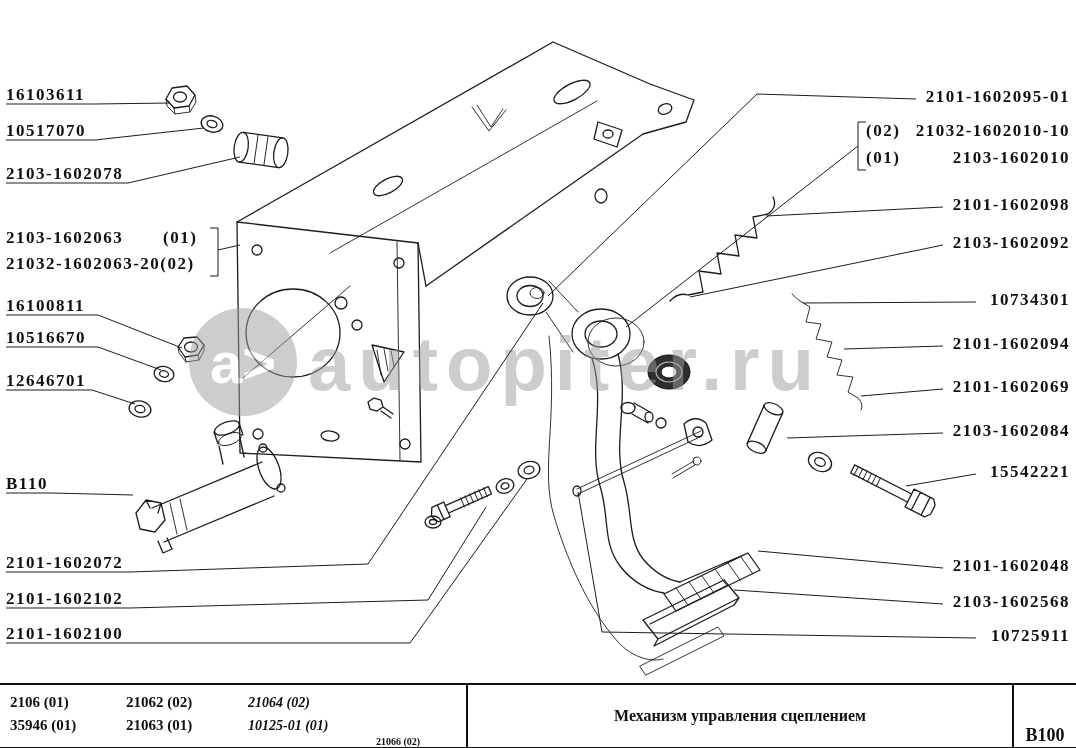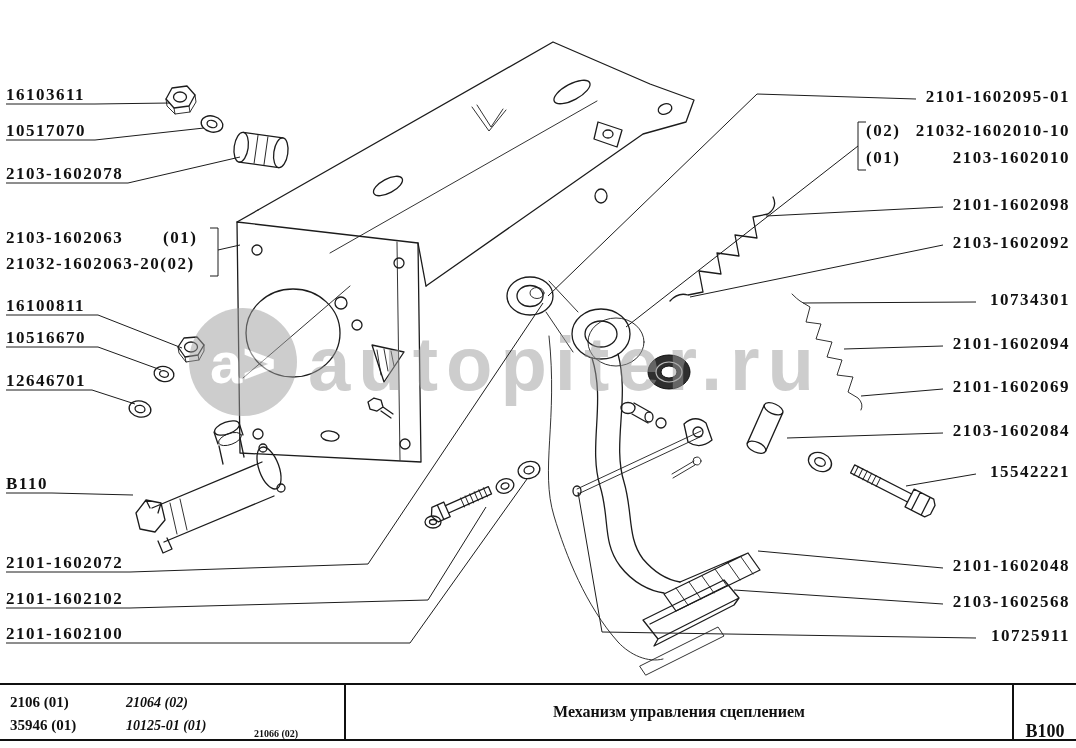--- a/index.html
+++ b/index.html
@@ -5,21 +5,21 @@
   html,body{margin:0;padding:0;background:#ffffff;}
   #page{position:relative;width:1076px;height:748px;background:#fff;overflow:hidden;
         font-family:"Liberation Serif",serif;}
   svg{position:absolute;left:0;top:0;}
   .ln{stroke:#1c1c1c;stroke-width:1.3;fill:none;stroke-linecap:round;stroke-linejoin:round;}
   .thin{stroke-width:0.9;}
   .leader{stroke:#1c1c1c;stroke-width:1;fill:none;}
   .lbl{font-family:"Liberation Serif",serif;font-weight:bold;font-size:17px;fill:#111;letter-spacing:1.5px;}
   .wm-text{font-family:"Liberation Sans",sans-serif;font-weight:bold;font-size:76px;fill:#9c9c9c;letter-spacing:8px;}
   .wm-logo{font-family:"Liberation Sans",sans-serif;font-weight:bold;font-size:58px;fill:#ffffff;}
-  .footer{position:absolute;left:0;top:683px;width:1076px;height:58px;box-sizing:border-box;
+  .footer{position:absolute;left:0;top:683px;width:1076px;height:66px;box-sizing:border-box;
           border-top:2px solid #101010;border-bottom:2px solid #101010;display:flex;
           font-weight:bold;color:#101010;background:#fff;}
   .fcell{box-sizing:border-box;}
   .c1{width:118px;padding:6px 0 0 10px;font-size:15px;line-height:23px;}
   .c2{width:122px;padding:6px 0 0 8px;font-size:15px;line-height:23px;}
   .c3{width:132px;padding:6px 0 0 8px;font-size:14px;line-height:23px;font-style:italic;}
   .c4{width:96px;display:flex;align-items:flex-end;padding-left:4px;font-size:10px;border-right:2px solid #101010;}
   .ctitle{flex:1;display:flex;align-items:center;justify-content:center;font-size:16px;border-right:2px solid #101010;}
   .ccode{width:62px;display:flex;align-items:center;justify-content:center;font-size:18px;margin-top:38px;}
 </style>
@@ -260,20 +260,24 @@
     <text class="lbl" x="1070" y="607" text-anchor="end">2103-1602568</text>
     <text class="lbl" x="1070" y="641" text-anchor="end">10725911</text>
   </g>
 </svg>
 
   <div class="footer">
     <div class="fcell c1">
       <div>2106 (01)</div>
       <div>35946 (01)</div>
     </div>
+    <div class="fcell c2">
+      <div>21062 (02)</div>
+      <div>21063 (01)</div>
+    </div>
     <div class="fcell c3">
       <div>21064 (02)</div>
       <div>10125-01 (01)</div>
     </div>
     <div class="fcell c4">
       <div>21066 (02)</div>
     </div>
     <div class="fcell ctitle">Механизм управления сцеплением</div>
     <div class="fcell ccode">В100</div>
   </div>

